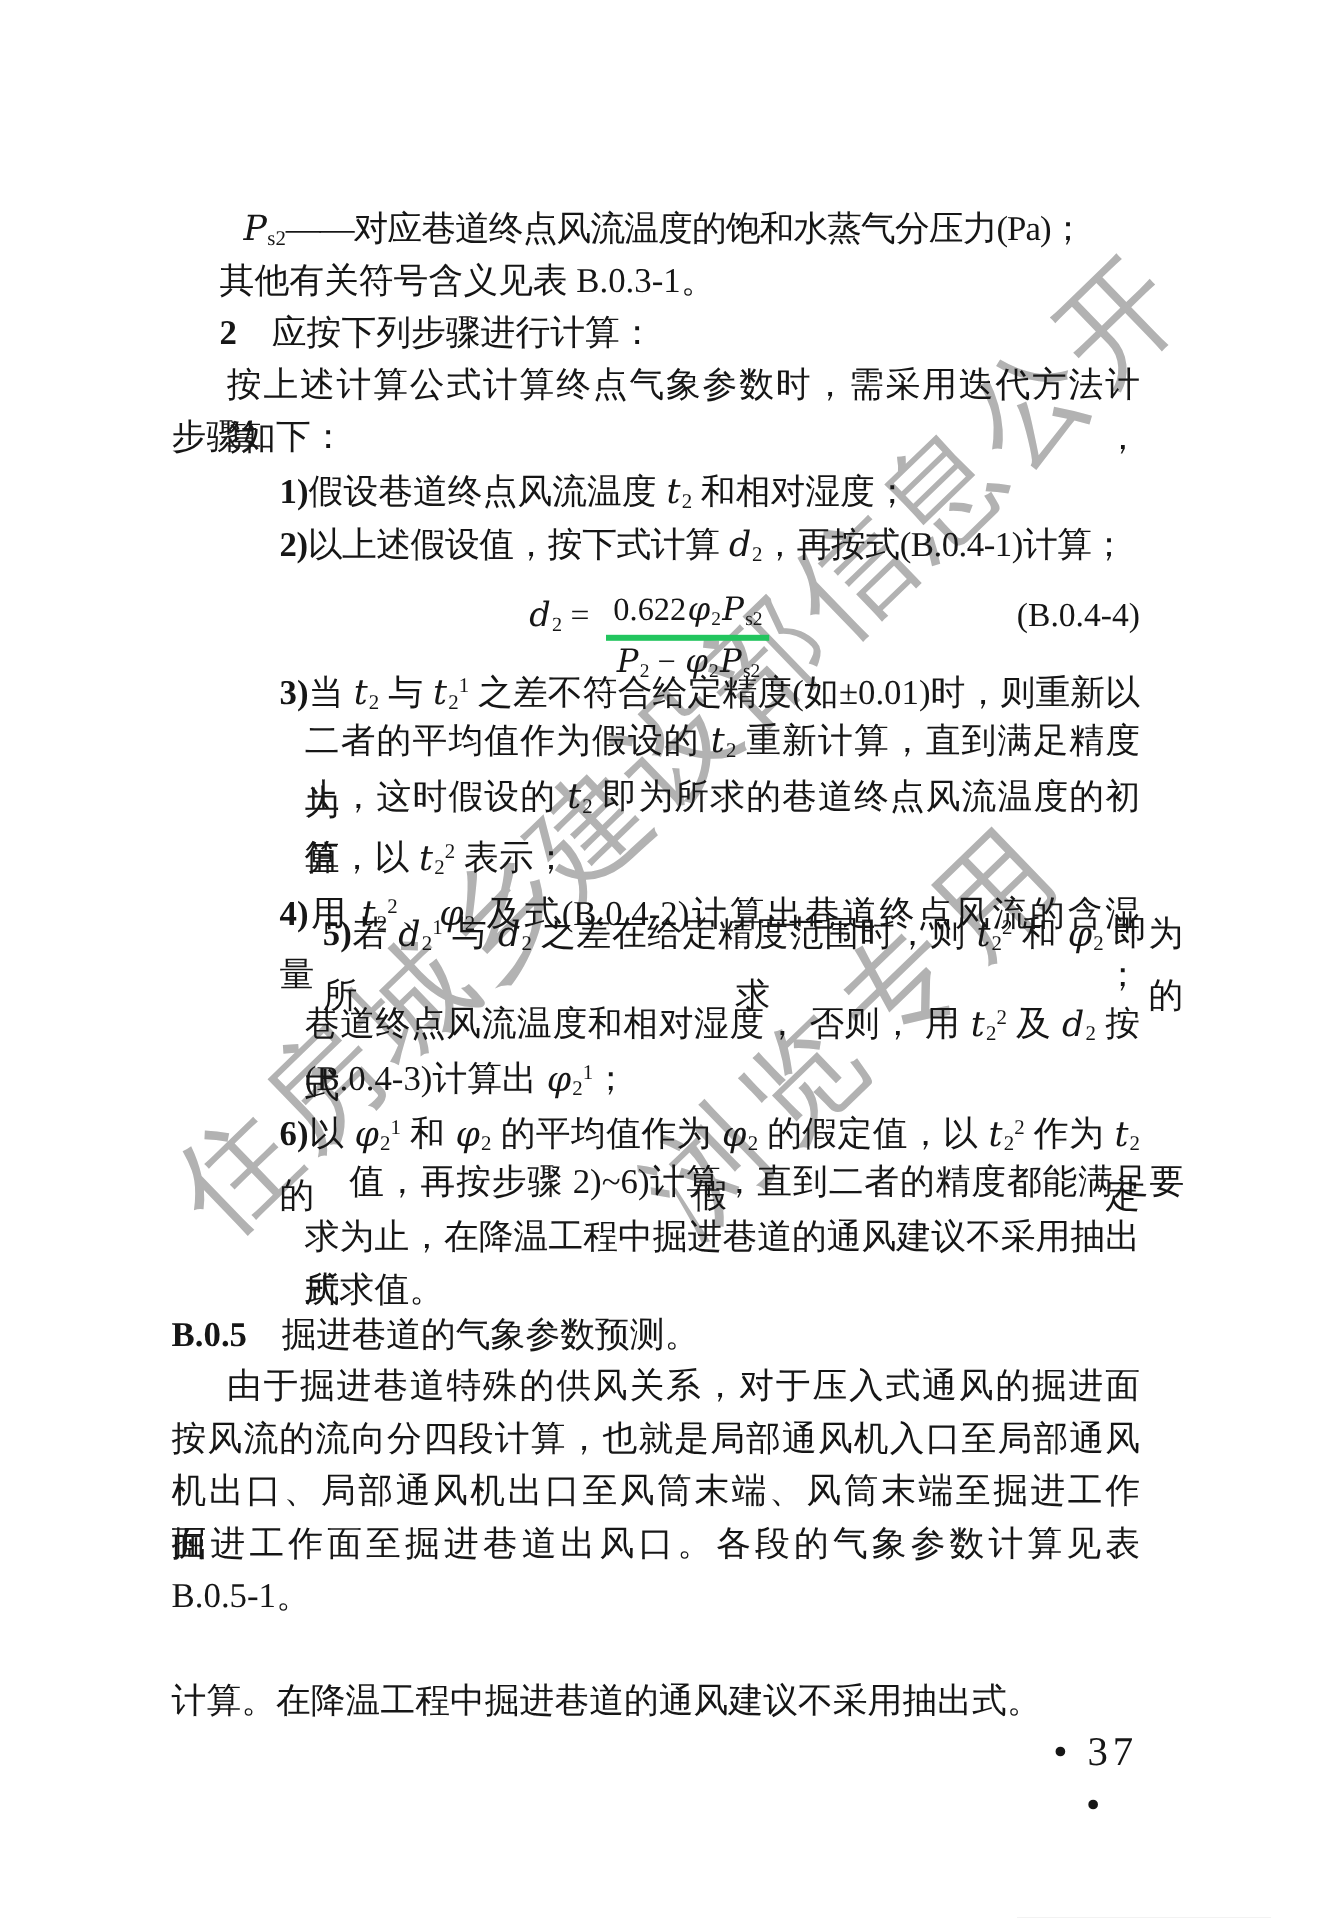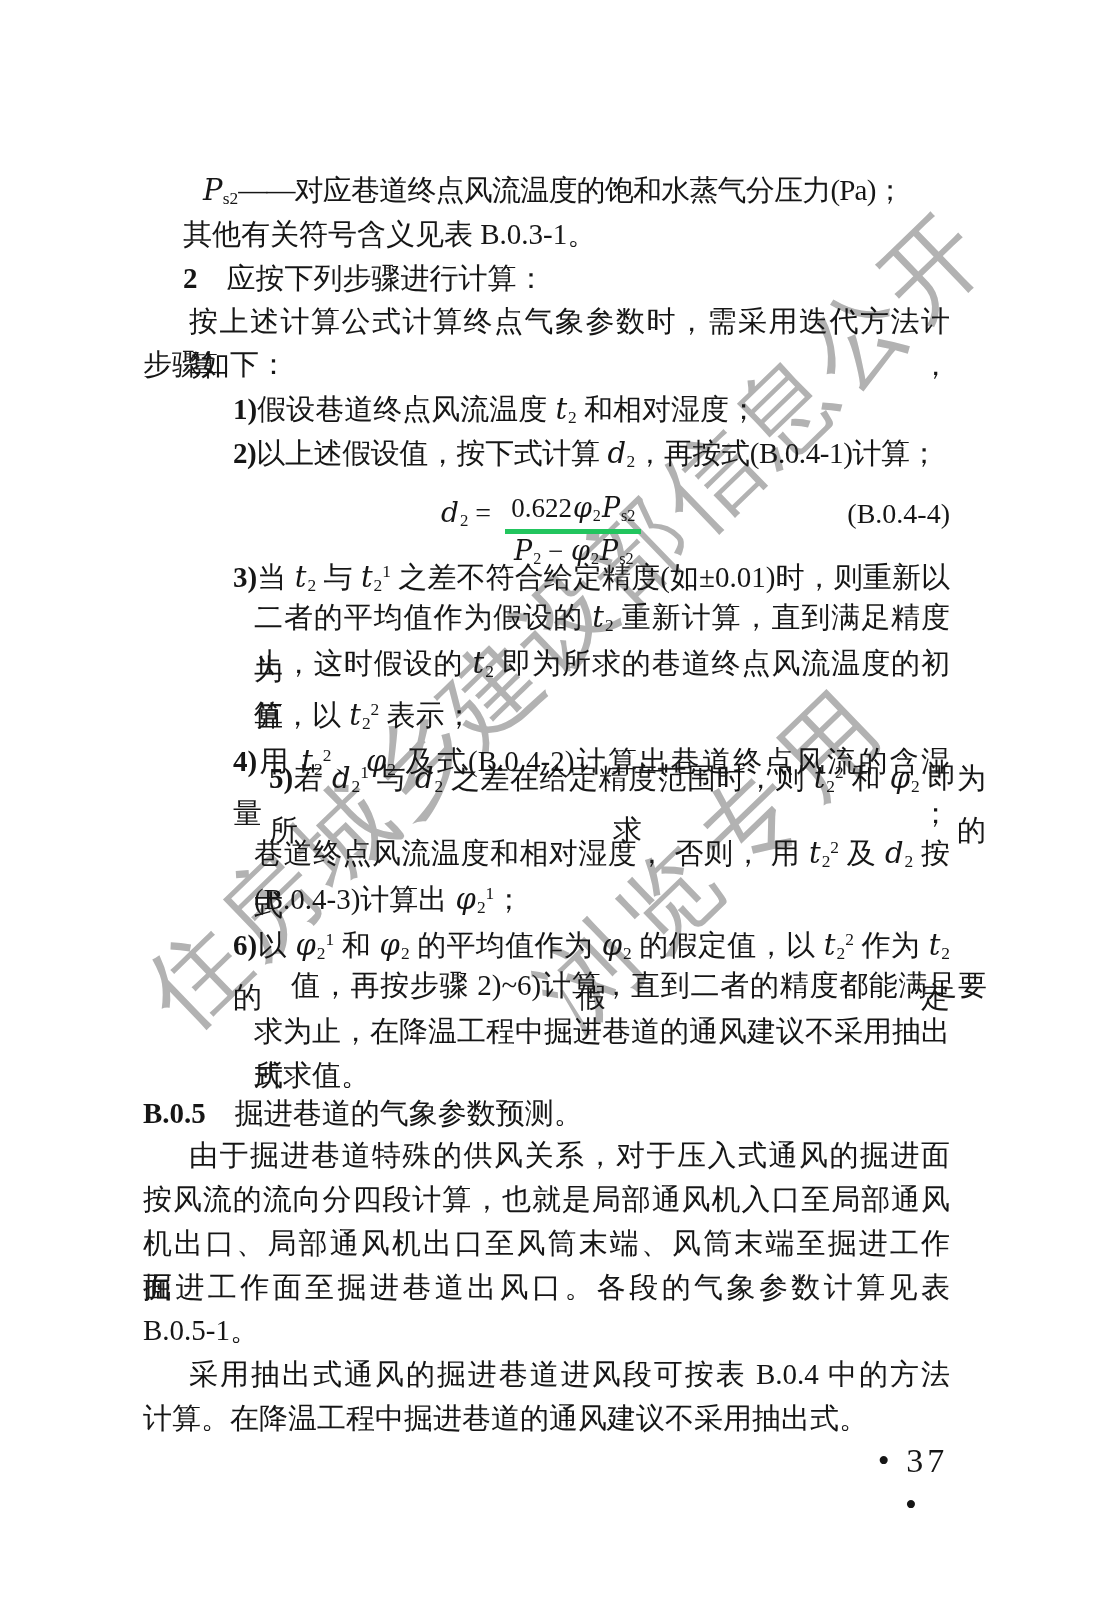--- a/index.html
+++ b/index.html
@@ -99,18 +99,17 @@
     <div class="line l18 j">值，再按步骤 2)~6)计算，直到二者的精度都能满足要</div>
     <div class="line l19 j">求为止，在降温工程中掘进巷道的通风建议不采用抽出式</div>
     <div class="line l20">所求值。</div>
 
     <div class="line l21"><b>B.0.5</b> 掘进巷道的气象参数预测。</div>
     <div class="line l23 j">按风流的流向分四段计算，也就是局部通风机入口至局部通风</div>
     <div class="line l22 j">由于掘进巷道特殊的供风关系，对于压入式通风的掘进面</div>
     <div class="line l24 j">机出口、局部通风机出口至风筒末端、风筒末端至掘进工作面、</div>
     <div class="line l25 j">掘进工作面至掘进巷道出风口。各段的气象参数计算见表</div>
     <div class="line l26">B.0.5-1。</div>
-    <div class="line l27 j">采用抽出式通风的掘进巷道进风段可按表 B.0.4 中的方法</div>
     <div class="line l28">计算。在降温工程中掘进巷道的通风建议不采用抽出式。</div>
 
     <div class="pageno">• 37 •</div>
   </div>
 </div>
 
 </body></html>

